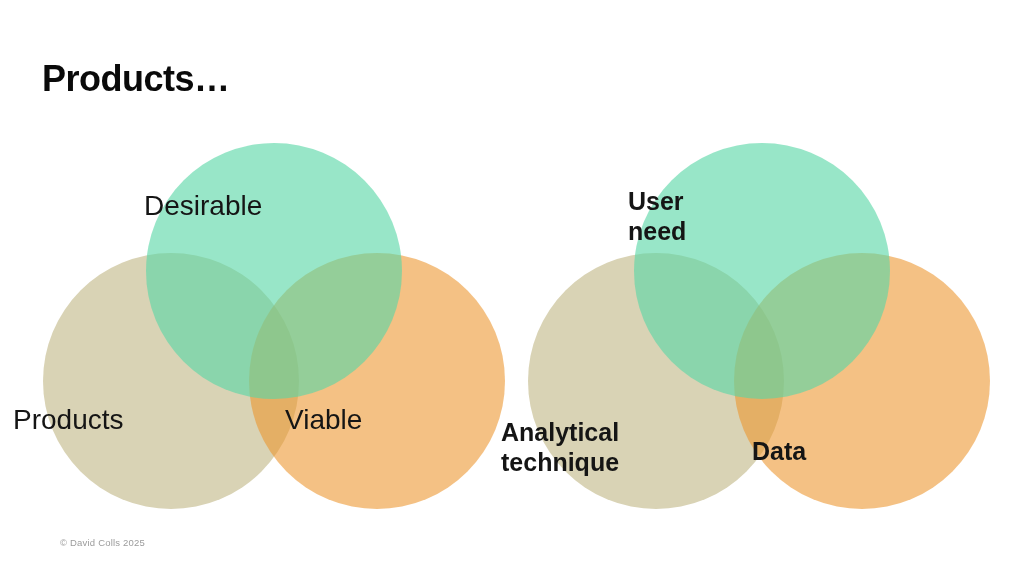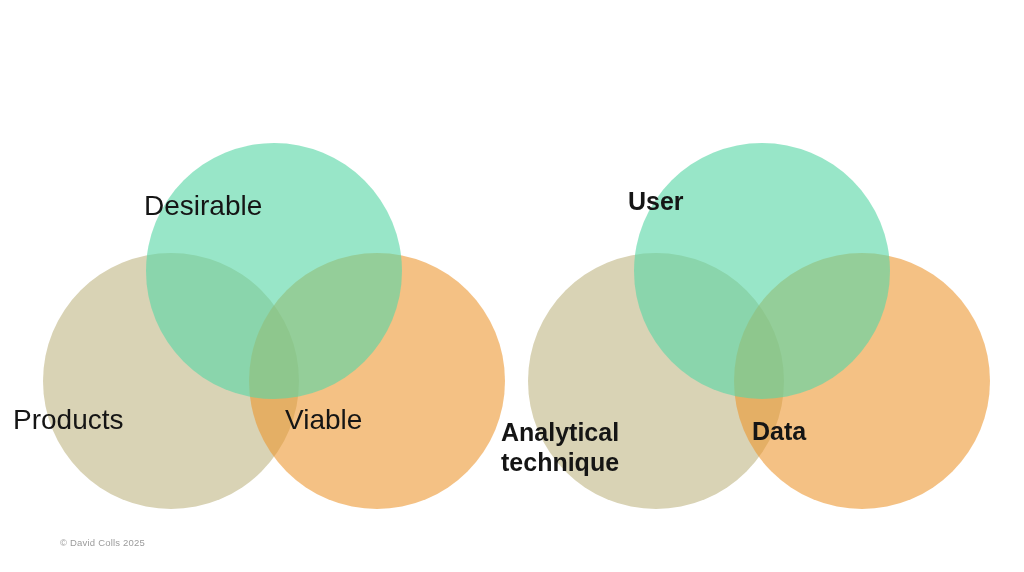--- a/index.html
+++ b/index.html
@@ -63,42 +63,44 @@
     letter-spacing: 0.2px;
     color: #9b9b9b;
     margin-left: 8px;
   }
 </style>
 </head>
 <body>
 
 <div class="stage" style="background-color: rgb(255, 255, 255);">
 
+  <div class="title title-left" style="color: rgb(10, 10, 10);">Products…</div>
 
 
   <div>
     <div class="circle c-feasible" style="background-color: rgb(217, 211, 181);"></div>
     <div class="circle c-viable" style="background-color: rgba(236, 148, 43, 0.58);"></div>
     <div class="circle c-desirable" style="background-color: rgba(89, 215, 166, 0.62);"></div>
 
     <div class="vlabel plain l-desirable" style="color: rgb(21, 21, 21);">Desirable</div>
     <div class="vlabel plain l-feasible" style="color: rgb(21, 21, 21);">Products</div>
     <div class="vlabel plain l-viable" style="color: rgb(21, 21, 21);">Viable</div>
   </div>
 
   <div>
     <div class="circle c-analytical" style="background-color: rgb(217, 211, 181);"></div>
     <div class="circle c-data" style="background-color: rgba(236, 148, 43, 0.58);"></div>
     <div class="circle c-user-need" style="background-color: rgba(89, 215, 166, 0.62);"></div>
 
     <div class="vlabel bold l-user-need" style="color: rgb(21, 21, 21);">
       <span class="line">User</span>
+      <span class="line">need</span>
     </div>
     <div class="vlabel bold l-analytical" style="color: rgb(21, 21, 21);">
       <span class="line">Analytical</span>
       <span class="line">technique</span>
     </div>
-    <div class="vlabel bold l-data" style="color: rgb(21, 21, 21);">Data</div>
+    <div class="vlabel bold l-data" style="color: rgb(21, 21, 21); margin-top: 20px;">Data</div>
   </div>
 
   <div class="copyright" style="color: rgb(155, 155, 155);">© David Colls 2025</div>
 
 </div>
 
 </body></html>

